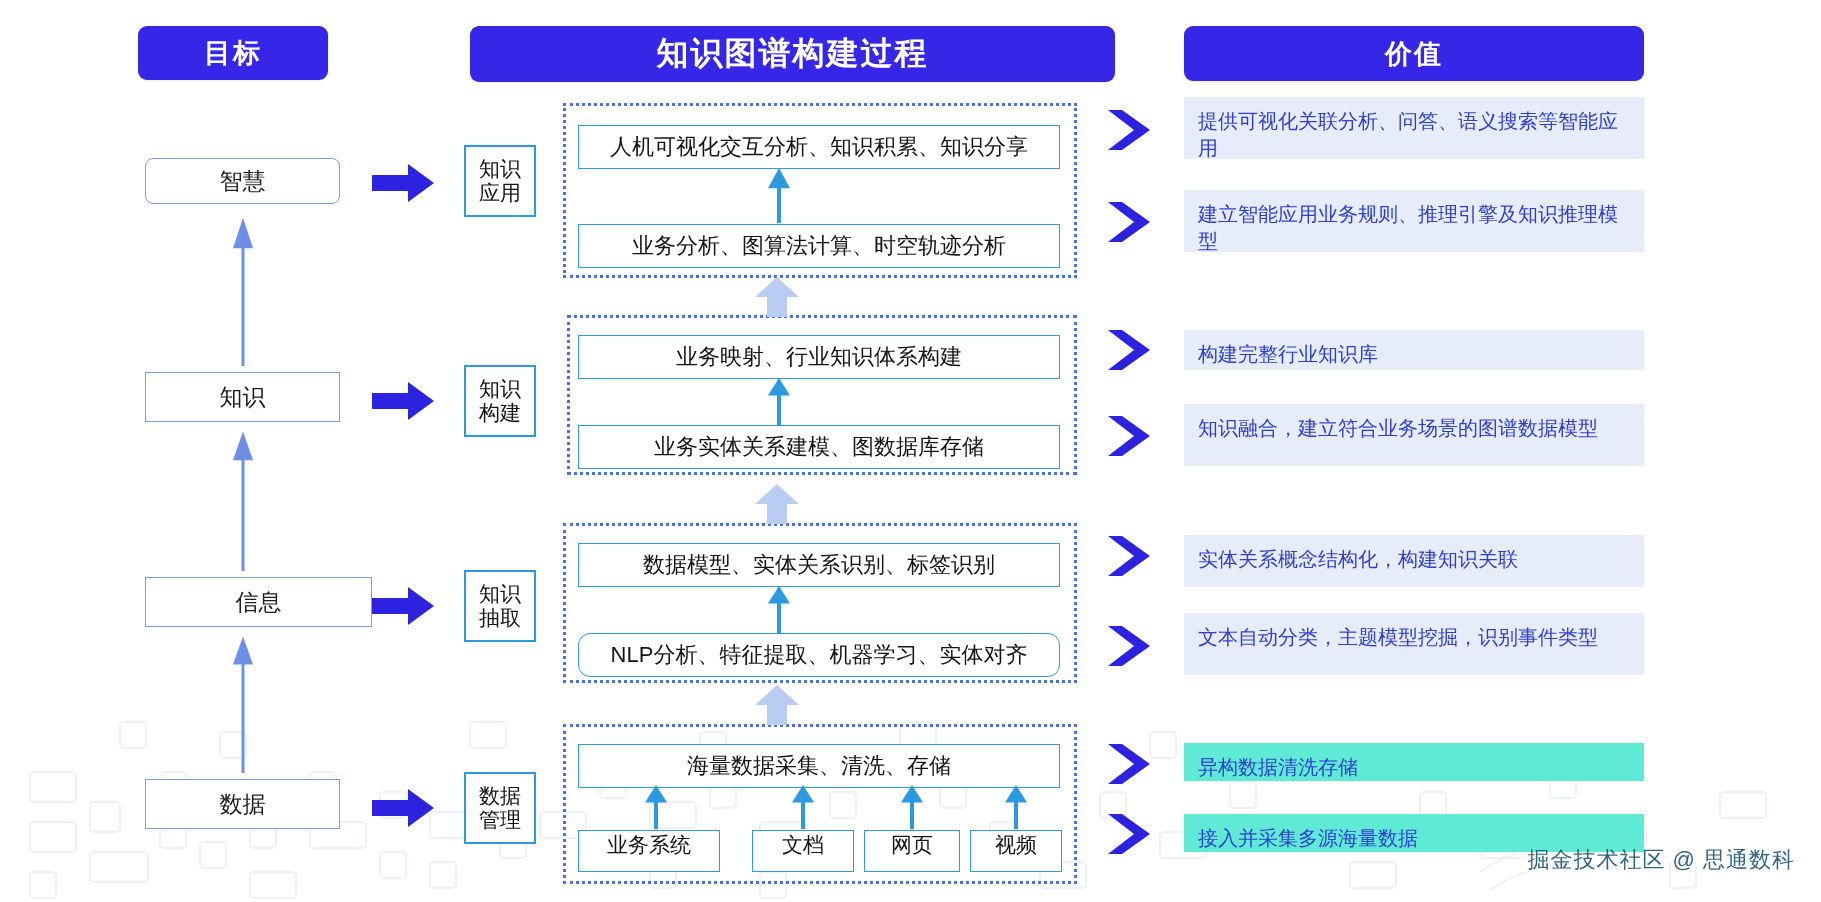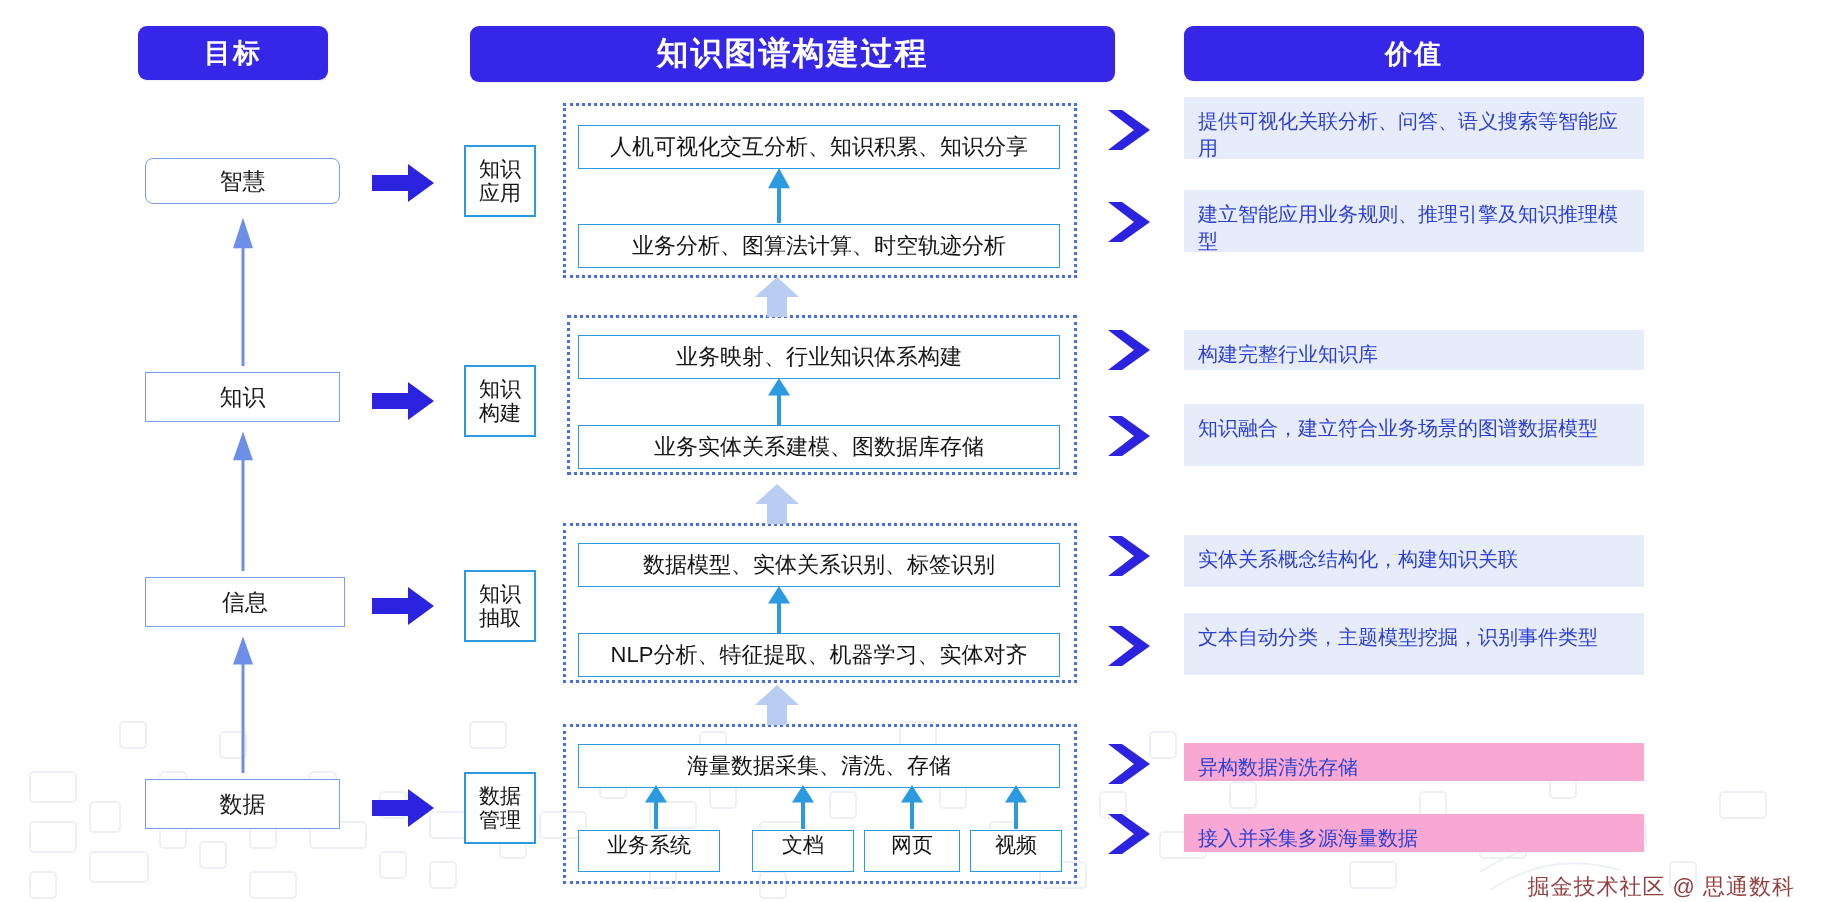--- a/index.html
+++ b/index.html
@@ -38,21 +38,21 @@
   .goal-box{
     position:absolute;
     border:1.6px solid #7a9cf0;
     background:#ffffff;
     display:flex;align-items:center;justify-content:center;
     font-size:23px;color:#1c1c1c;
     box-sizing:border-box;
   }
   #goal-0{left:145px;top:158px;width:195px;height:46px;border-radius:8px;}
   #goal-1{left:145px;top:372px;width:195px;height:50px;}
-  #goal-2{left:145px;top:577px;width:200px;height:50px;}
+  #goal-2{left:145px;top:577px;width:227px;height:50px;}
   #goal-3{left:145px;top:779px;width:195px;height:50px;}
 
   
   .goal-arrow{position:absolute;width:24px;}
   #ga-0{left:231px;top:214px;height:152px;}
   #ga-1{left:231px;top:428px;height:143px;}
   #ga-2{left:231px;top:633px;height:140px;}
 
   
   .big-arrow{position:absolute;width:62px;height:42px;}
@@ -94,21 +94,21 @@
     box-sizing:border-box;
     white-space:nowrap;
   }
   .proc-wide{left:578px;width:482px;height:44px;}
 
   #p0-top{top:125px;}
   #p0-bot{top:224px;}
   #p1-top{top:335px;}
   #p1-bot{top:425px;}
   #p2-top{top:543px;text-align:right;}
-  #p2-bot{top:633px;}
+  #p2-bot{top:633px;border-radius:12px;}
   #p3-top{top:744px;}
 
   
   .src-box{
     position:absolute;top:830px;height:42px;
     border:1.6px solid #2b9ae0;background:#ffffff;
     display:flex;justify-content:center;
     font-size:21px;color:#141414;box-sizing:border-box;white-space:nowrap;
   }
   #src-0{left:578px;width:142px;}
@@ -137,21 +137,21 @@
   .val-chev{position:absolute;width:52px;height:44px;}
   .val-box{
     position:absolute;left:1184px;
     background:#e6ecfa;
     color:#2d3fd0;
     font-size:20px;line-height:1.35;
     padding:11px 14px;
     box-sizing:border-box;
     width:460px;
   }
-  .val-box.plain{background:#f9a8d4;}
+  .val-box.plain{background:#5eead4;}
 
   #v-0{top:97px;height:62px;}
   #v-1{top:190px;height:62px;}
   #v-2{top:330px;height:40px;}
   #v-3{top:404px;height:62px;}
   #v-4{top:535px;height:52px;}
   #v-5{top:613px;height:62px;}
   #v-6{top:743px;height:38px;}
   #v-7{top:814px;height:38px;}
 
@@ -159,22 +159,22 @@
   #vc-1{left:1106px;top:200px;}
   #vc-2{left:1106px;top:328px;}
   #vc-3{left:1106px;top:414px;}
   #vc-4{left:1106px;top:534px;}
   #vc-5{left:1106px;top:624px;}
   #vc-6{left:1106px;top:742px;}
   #vc-7{left:1106px;top:812px;}
 
   
   #watermark{
-    position:absolute;right:26px;bottom:0;
-    font-size:22px;color:#7f1d1d;opacity:.85;
+    position:absolute;right:26px;bottom:27px;
+    font-size:22px;color:#0c4a6e;opacity:.85;
     letter-spacing:1px;white-space:nowrap;
   }
 </style>
 </head>
 <body>
 
 <div id="root">
 
   <svg class="bg-pattern" viewBox="0 0 1821 330" preserveAspectRatio="none">
     <g fill="none" stroke="#dfe6f2" stroke-width="2">

